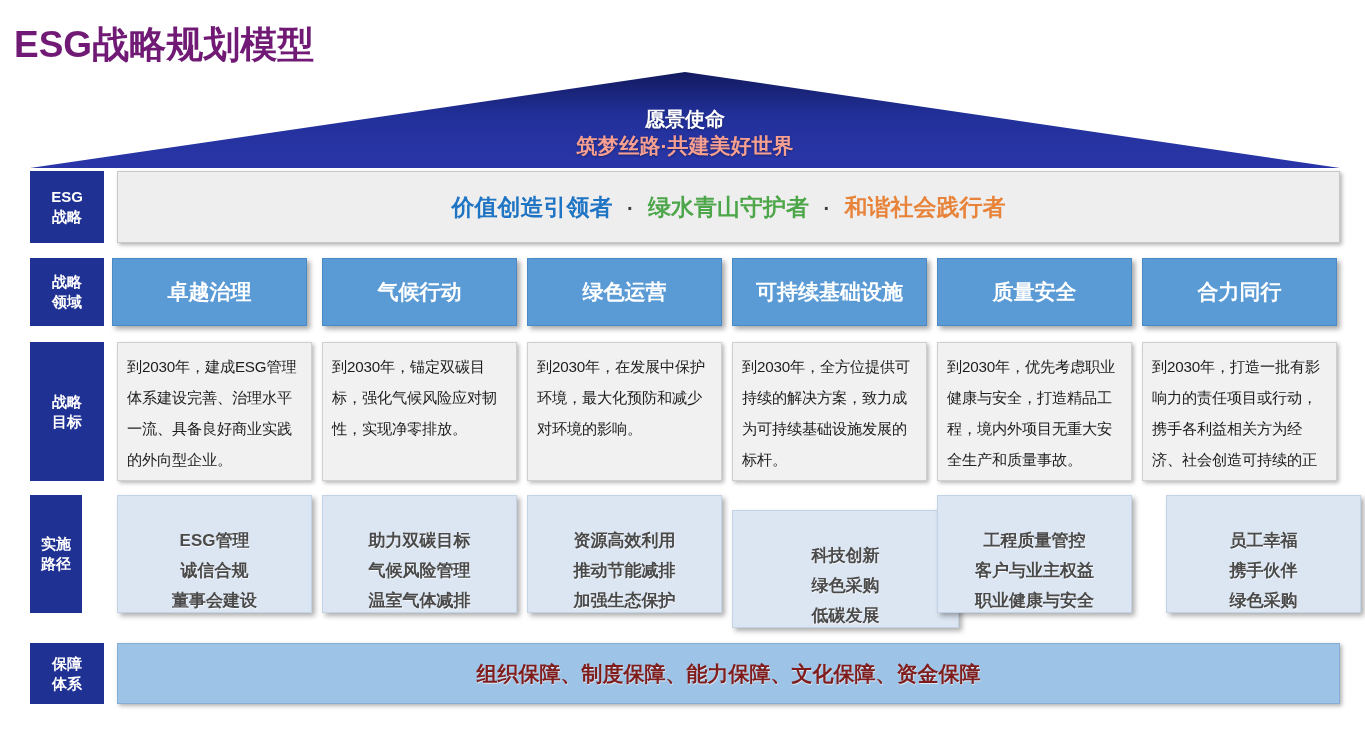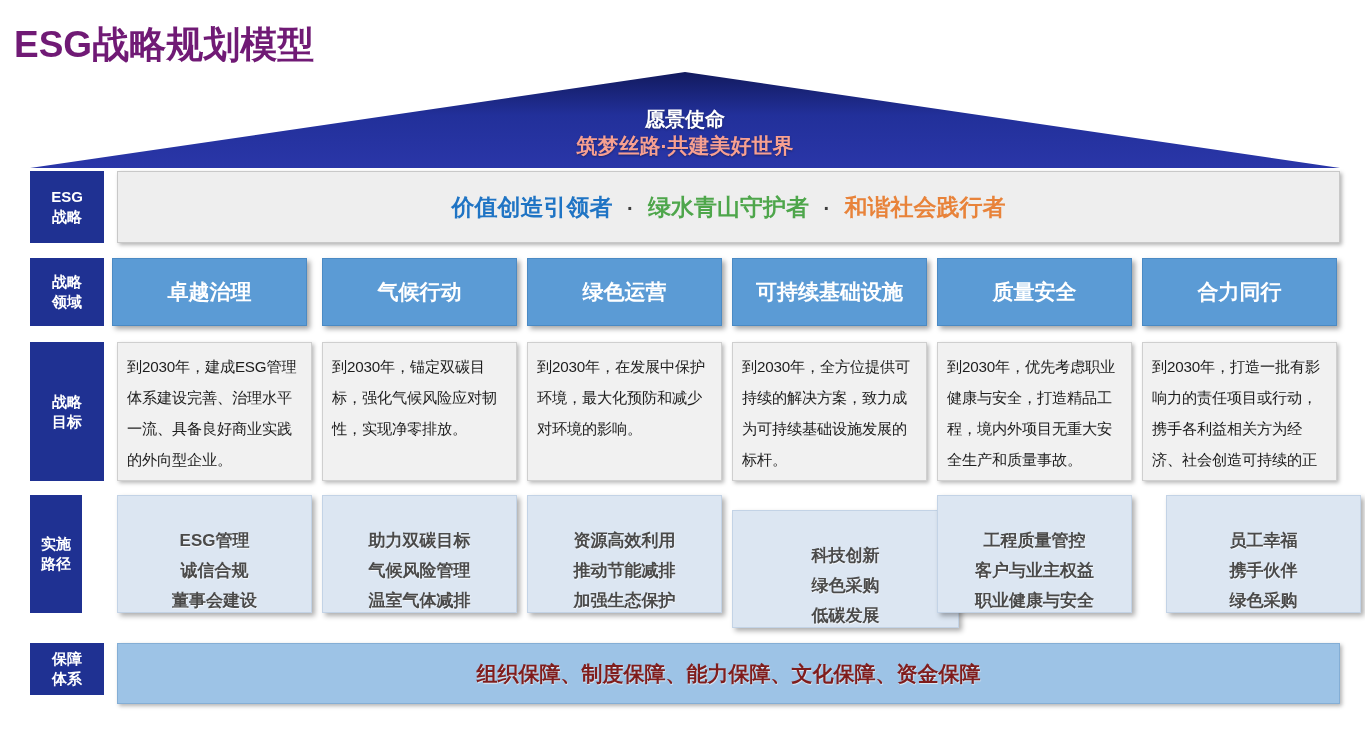--- a/index.html
+++ b/index.html
@@ -287,21 +287,21 @@
     <div class="path-line">工程质量管控</div>
     <div class="path-line">客户与业主权益</div>
     <div class="path-line">职业健康与安全</div>
   </div>
   <div class="path-card" style="left:1166px; width:195px;">
     <div class="path-line">员工幸福</div>
     <div class="path-line">携手伙伴</div>
     <div class="path-line">绿色采购</div>
   </div>
 
-  <div class="row-label" style="left:30px; top:643px; width:74px; height:52px;justify-content:center;">
+  <div class="row-label" style="left:30px; top:643px; width:74px; height:61px;justify-content:center;">
     <span>保障</span>
     <span>体系</span>
   </div>
 
   <div class="guarantee-band">
     <div class="guarantee-text">组织保障、制度保障、能力保障、文化保障、资金保障</div>
   </div>
 
 </div>
 

